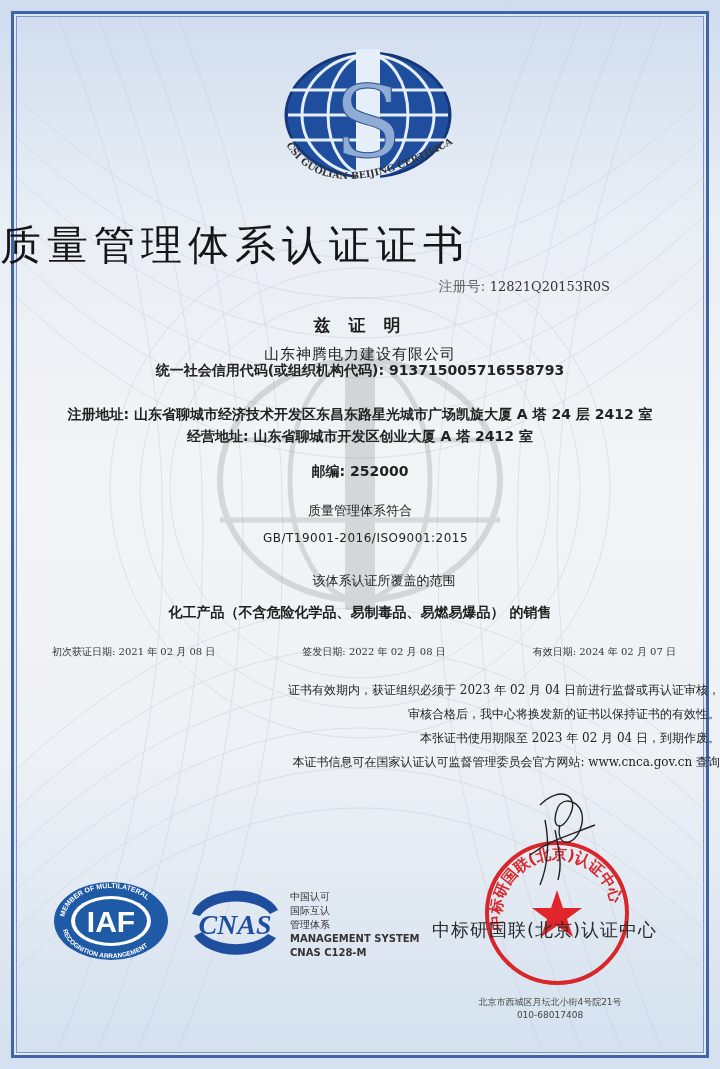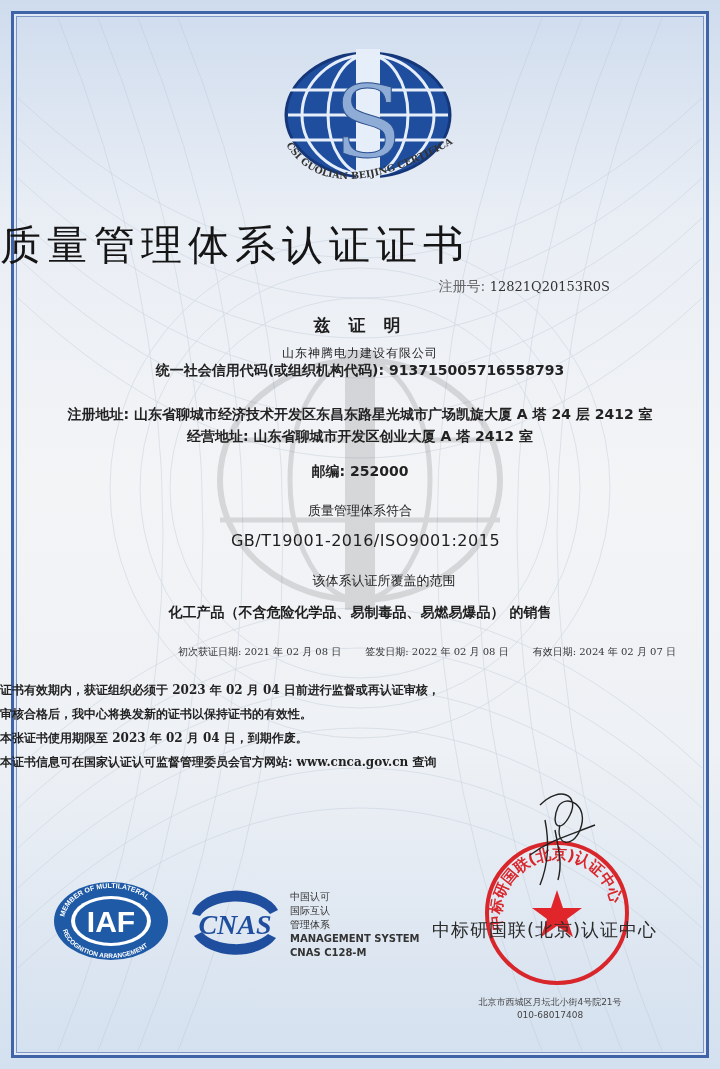--- a/index.html
+++ b/index.html
@@ -28,35 +28,35 @@
     font-family: "DejaVu Sans", sans-serif;
   }
   .regno {
     position: absolute; right: 110px; top: 278px; font-size: 14px; color: #333;
   }
   .regno .lbl { color: #666; font-size: 14px; }
   .regno .val { font-family: "DejaVu Serif", serif; font-size: 13px; }
 
   .center-line { position: absolute; left: 0; right: 0; text-align: center; }
   .heading { top: 314px; font-size: 17px; letter-spacing: 6px; font-weight: bold; }
-  .company { top: 345px; font-size: 12px; letter-spacing: 1px; }
+  .company { top: 345px; font-size: 15px; letter-spacing: 1px; }
   .line-b { font-size: 14px; font-weight: bold; color: #222; }
   .l-credit { top: 362px; }
   .l-reg { top: 406px; }
   .l-biz { top: 428px; }
   .l-post { top: 463px; }
   .l-conf { top: 488px; font-size: 13px; margin-top: 14px; }
-  .l-std { top: 531px; font-size: 16px; letter-spacing: 0.5px; padding-left: 11px; }
+  .l-std { top: 531px; font-size: 12px; letter-spacing: 0.5px; padding-left: 11px; }
   .l-scopehdr { top: 572px; font-size: 13px; margin-left: 48px; }
   .l-scope { top: 604px; font-size: 14px; font-weight: bold; }
 
-  .dates { position: absolute; top: 645px; left: 48px; right: 40px; display: flex; justify-content: flex-end; font-size: 10px; font-family: "DejaVu Serif", serif; color: #333; gap: 16px; }
+  .dates { position: absolute; top: 645px; left: 48px; right: 40px; display: flex; justify-content: space-between; font-size: 10px; font-family: "DejaVu Serif", serif; color: #333; gap: 16px; }
   .dates span.d { padding: 0 4px; }
 
-  .notes { position: absolute; left: 0; right: 0; top: 678px; text-align: left; font-size: 12px; font-weight: bold; line-height: 24px; font-family: "DejaVu Serif", serif; color: #222; }
+  .notes { position: absolute; left: 0; right: 0; top: 678px; text-align: right; font-size: 12px; font-weight: normal; line-height: 24px; font-family: "DejaVu Serif", serif; color: #222; }
   .notes div { white-space: nowrap; }
 
   .iaf { position: absolute; left: 52px; top: 880px; width: 118px; height: 82px; }
   .cnas { position: absolute; left: 180px; top: 884px; width: 110px; height: 78px; }
   .cnas-text { position: absolute; left: 290px; top: 890px; font-size: 10px; color: #333; line-height: 14px; }
   .cnas-text .en { font-weight: bold; font-size: 10px; }
 
   .seal { position: absolute; left: 482px; top: 838px; width: 150px; height: 150px; }
   .signature { position: absolute; left: 500px; top: 785px; width: 110px; height: 110px; }
   .org-name { position: absolute; left: 432px; top: 918px; font-size: 18px; color: #2b2b2b; letter-spacing: 1px; }

